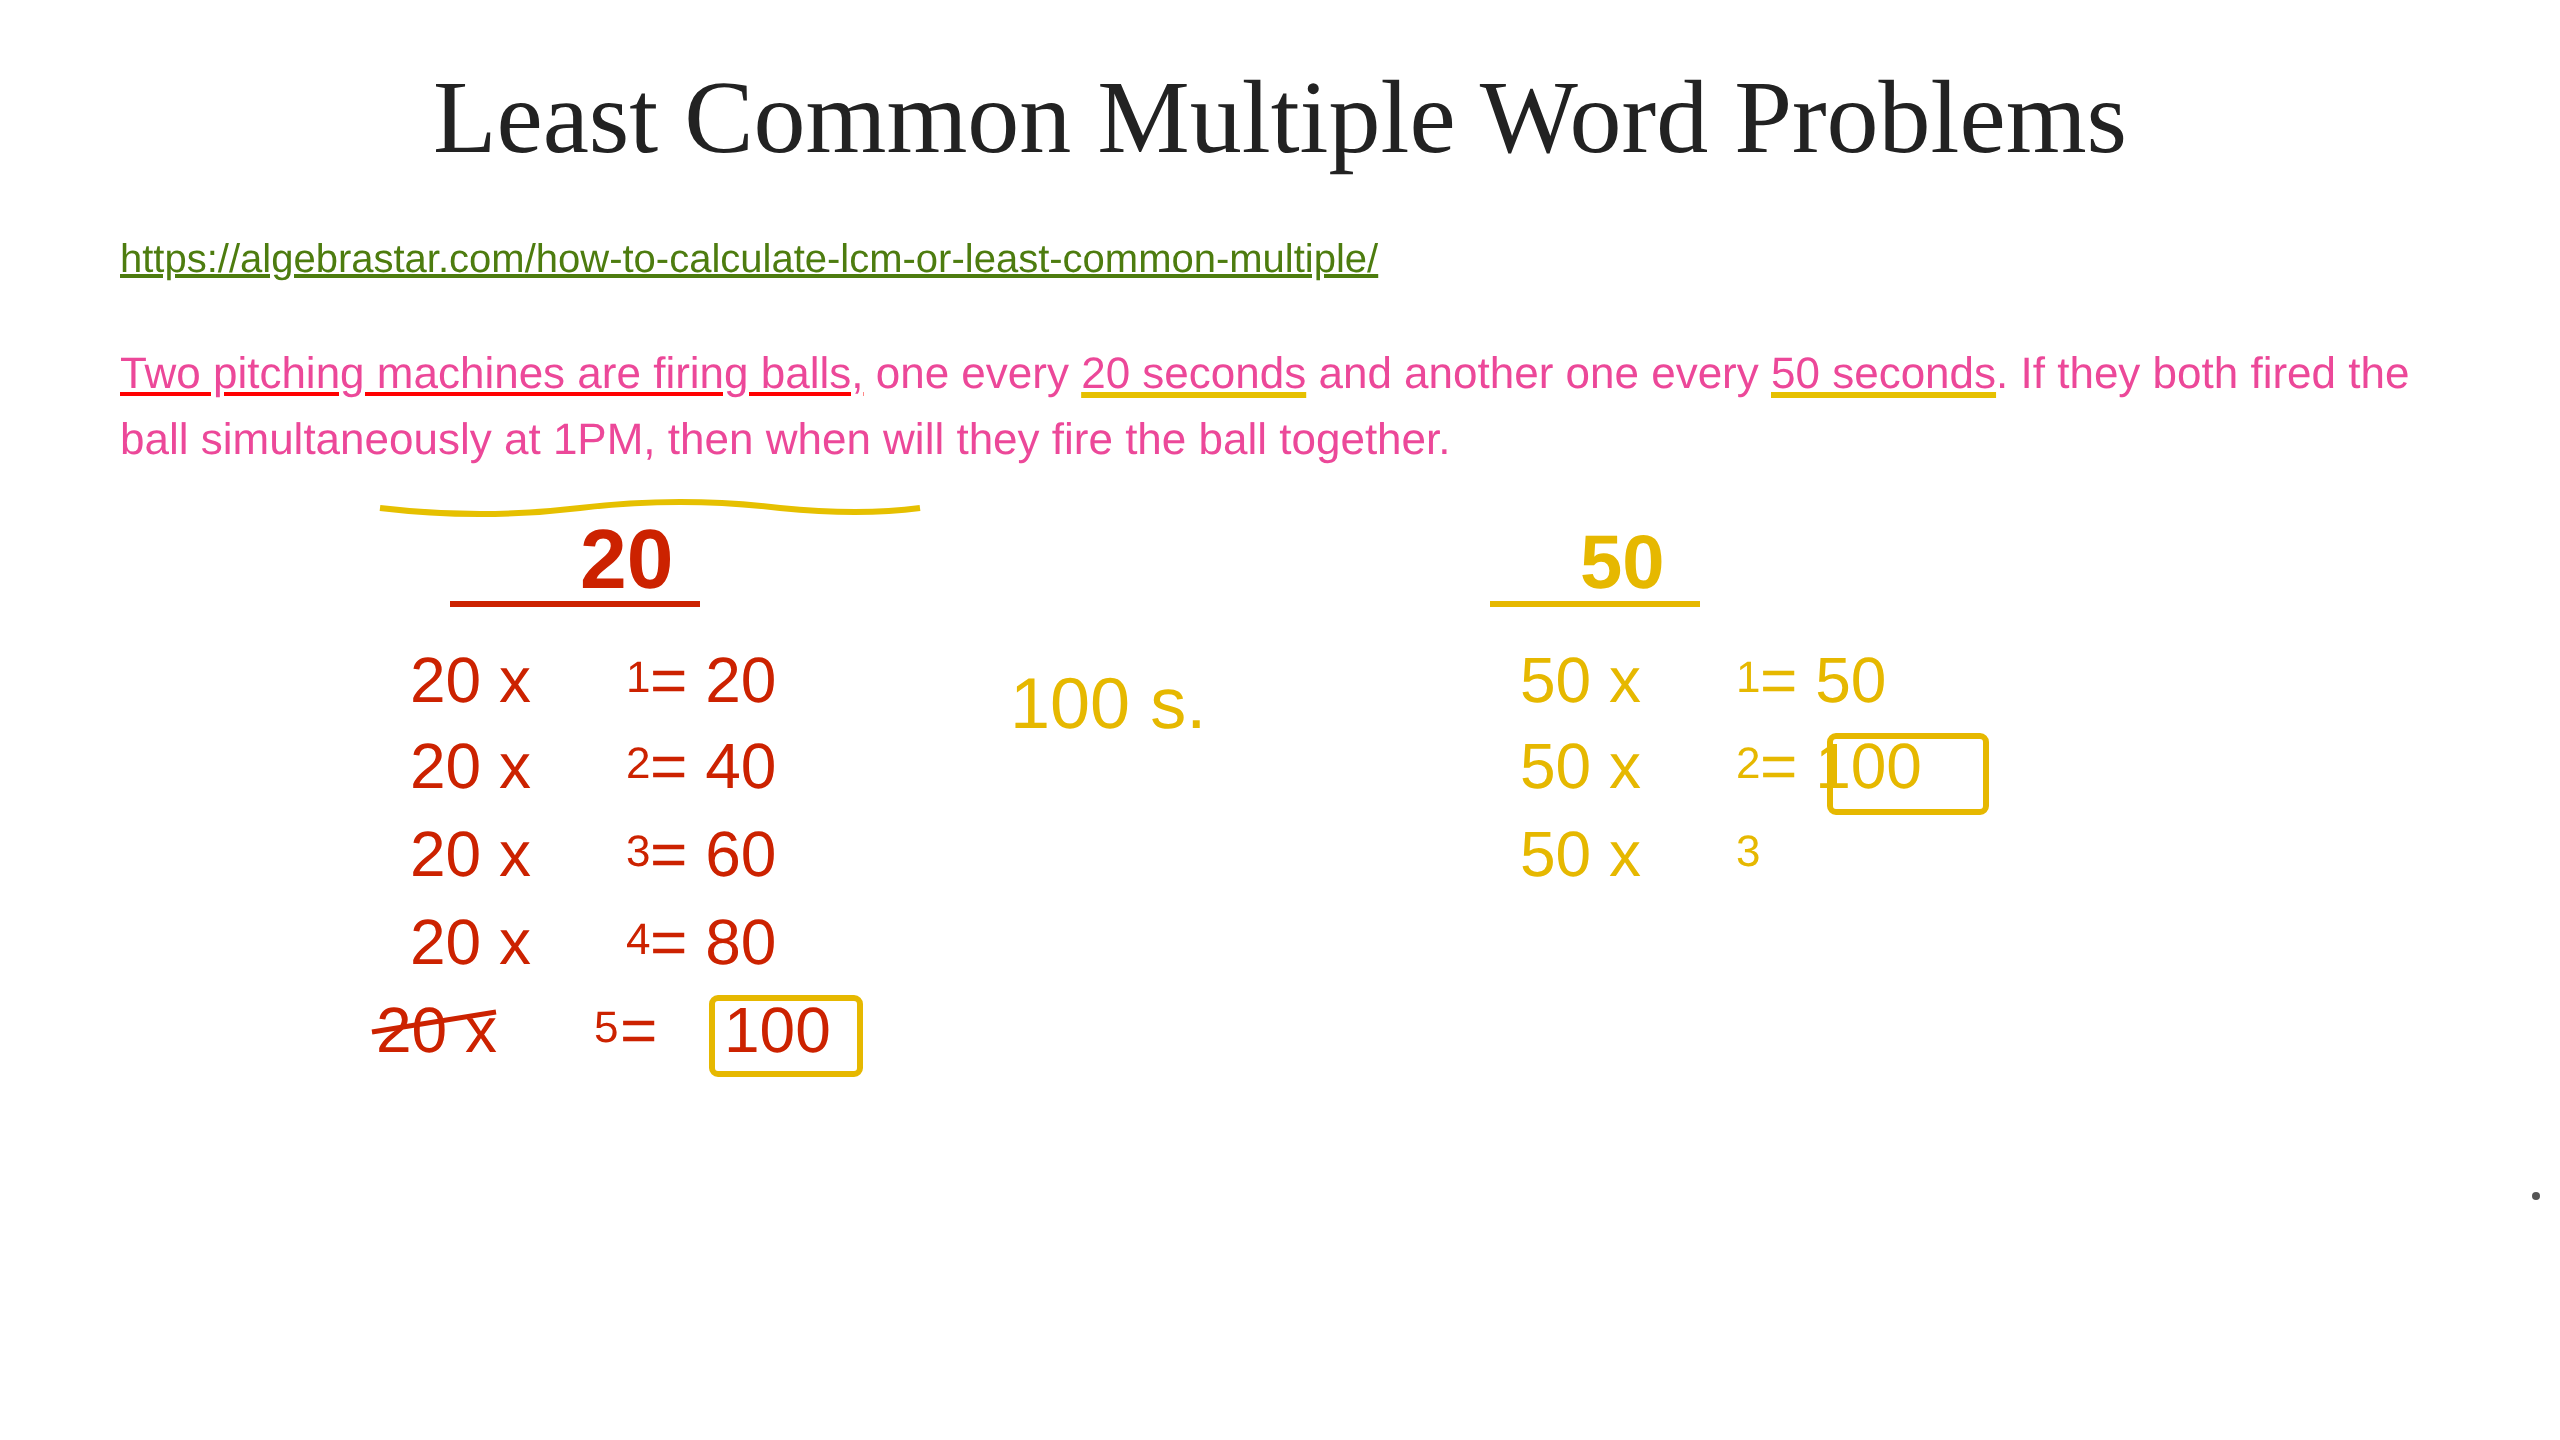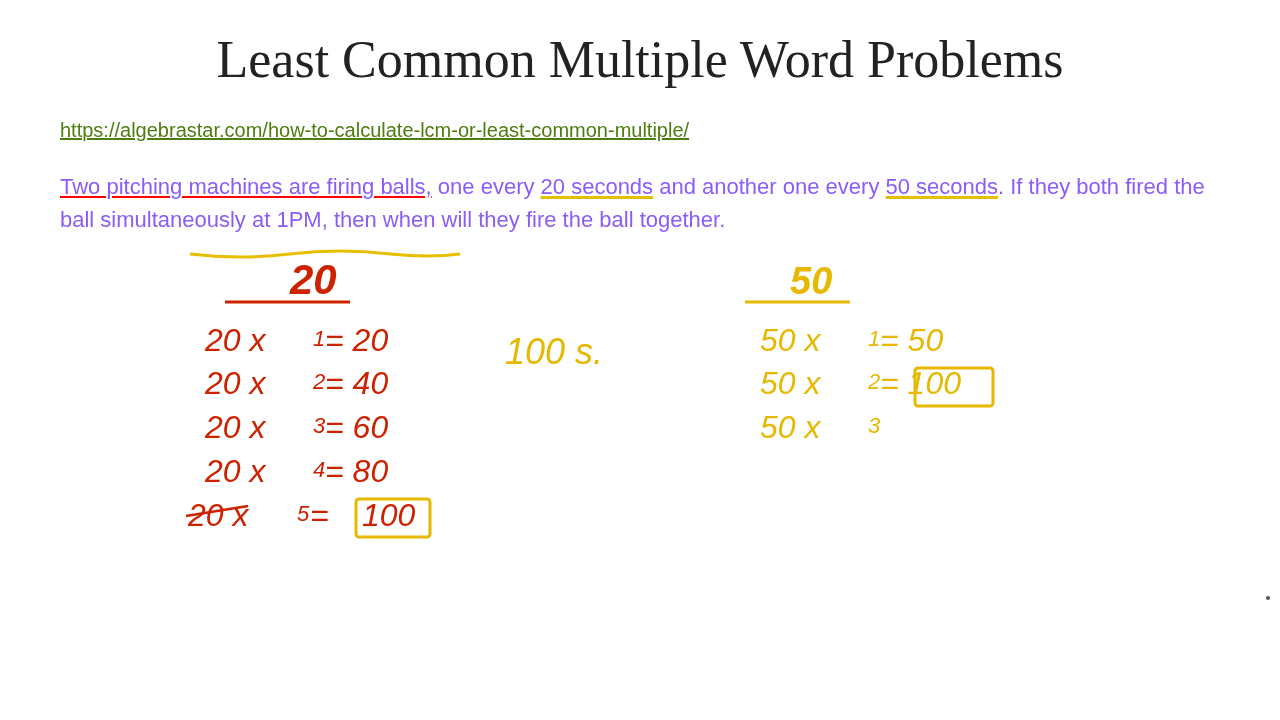--- a/index.html
+++ b/index.html
@@ -32,33 +32,32 @@
       color: #4d7c0f;
       text-decoration: underline;
       font-size: 20px;
       font-family: Arial, sans-serif;
       display: block;
       margin-bottom: 28px;
     }
 
     .problem-text {
       font-size: 22px;
-      color: #8b5cf6;
+      color: #ec4899;
       line-height: 1.5;
       font-family: Arial, sans-serif;
       margin-bottom: 10px;
     }
 
     
     .math-area {
       position: relative;
       width: 100%;
       height: 320px;
       margin-top: 5px;
-      font-style: italic;
     }
 
     
     .math-svg {
       position: absolute;
       top: 0;
       left: 0;
       width: 100%;
       height: 100%;
     }

